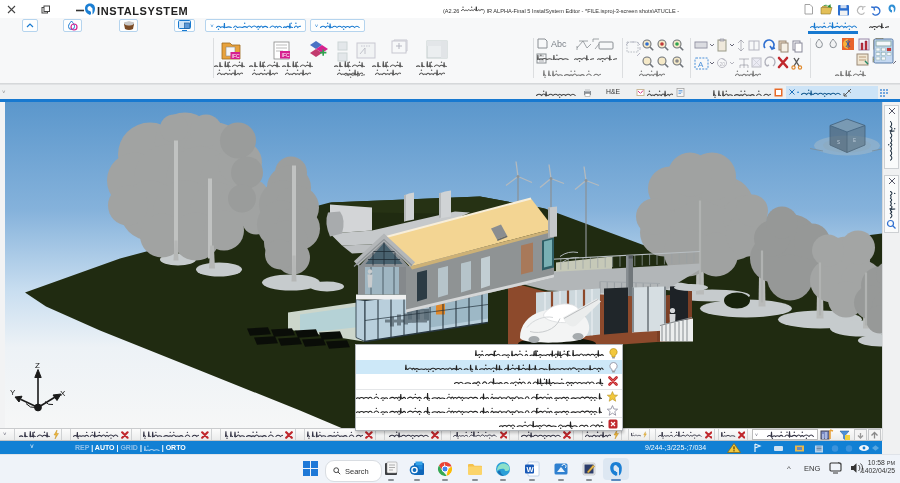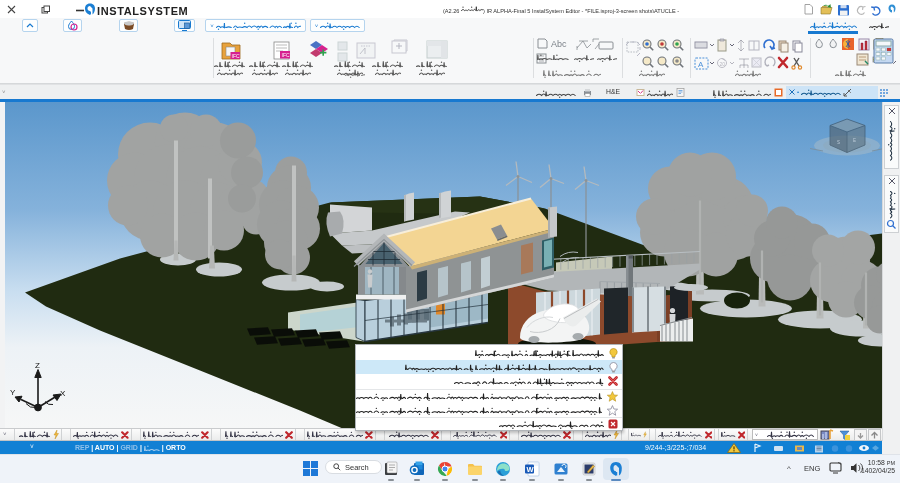--- a/index.html
+++ b/index.html
@@ -1088,21 +1088,21 @@
         <path d="M3,3 l4,4 M7,3 l-4,4" stroke="#fff" stroke-width="1.2"></path>
       </svg>
     </div>
 <div class="abs" style="left:0;top:453.5px;width:900px;height:29.5px;background:#eff3f9;border-top:1px solid #dfe3e9"></div>
 <svg class="abs" style="left:303px;top:461px" width="15" height="15" viewBox="0 0 15 15">
  <rect x="0" y="0" width="7" height="7" fill="#1e78d7"></rect>
       <rect x="8" y="0" width="7" height="7" fill="#1e78d7"></rect>
  <rect x="0" y="8" width="7" height="7" fill="#1e78d7"></rect>
       <rect x="8" y="8" width="7" height="7" fill="#1e78d7"></rect>
 </svg>
-<div class="abs" style="left:325px;top:460px;width:57px;height:14px;background:#fff;border:1px solid #d9dde2;border-radius:9px;display:flex;align-items:center;padding-left:7px;gap:4px">
+<div class="abs" style="left:325px;top:460px;width:57px;height:22px;background:#fff;border:1px solid #d9dde2;border-radius:9px;display:flex;align-items:center;padding-left:7px;gap:4px">
  <svg width="8" height="8" viewBox="0 0 8 8">
         <circle cx="3.2" cy="3.2" r="2.4" fill="none" stroke="#444" stroke-width="1"></circle>
         <path d="M5,5 l2.2,2.2" stroke="#444" stroke-width="1"></path>
       </svg>
  <span style="font-size:7.5px;color:#333">Search</span>
 </div>
 <svg class="abs" style="left:383px;top:461px" width="16" height="16" viewBox="0 0 16 16">
       <rect x="2" y="2" width="12" height="12" rx="1" fill="#3a3d40"></rect>
       <rect x="4" y="1" width="10" height="11" rx="1" fill="#f5f5f5" stroke="#888" stroke-width="0.5"></rect>
       <path d="M6,4 h6 M6,6.5 h6 M6,9 h4" stroke="#999" stroke-width="0.8"></path>

